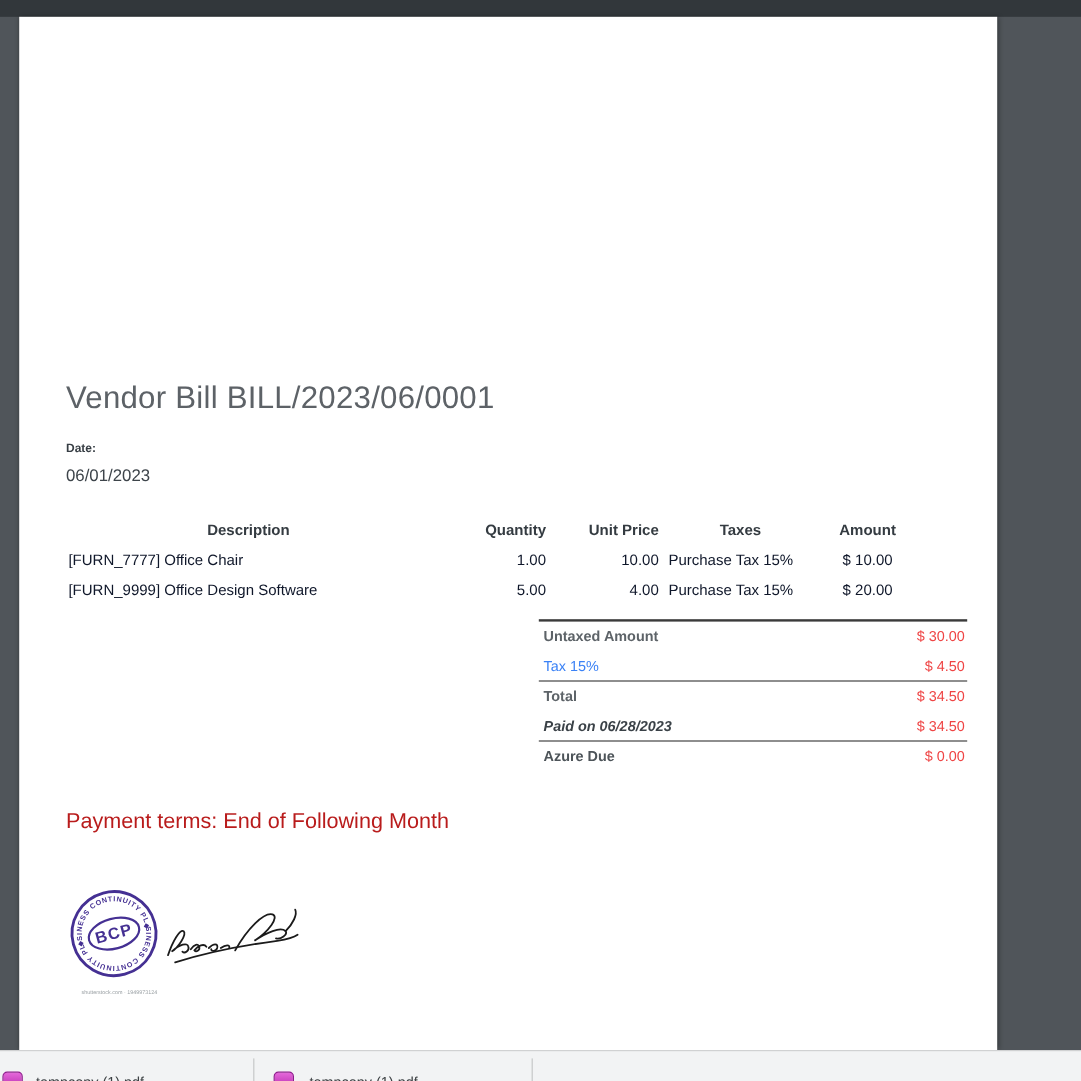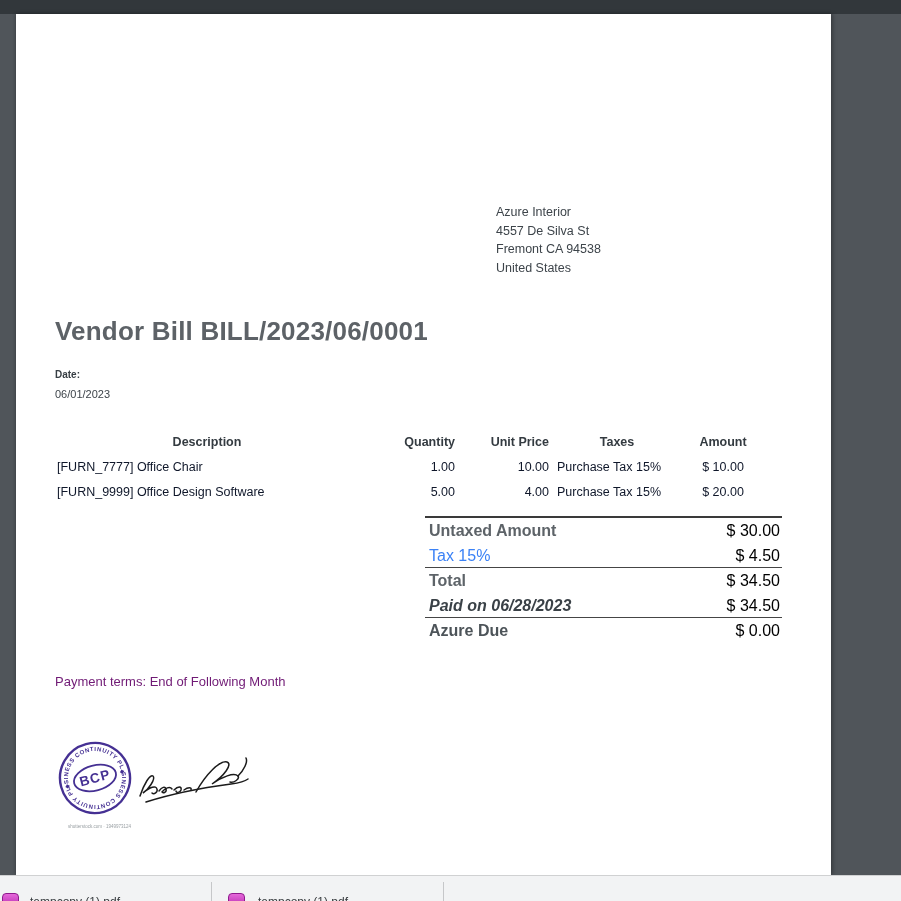--- a/index.html
+++ b/index.html
@@ -18,52 +18,52 @@
     position:absolute; left:16px; top:14px; width:815px; height:861px;
     background:#ffffff;
     box-shadow:2px 0 4px rgba(0,0,0,0.28), -1px 0 3px rgba(0,0,0,0.18);
   }
   .addr {
     position:absolute; left:480px; top:189px;
     font-size:12.5px; line-height:18.6px; color:#3d444a;
   }
   .doc-title {
     position:absolute; left:39px; top:302px;
-    font-size:26px; font-weight:700; color:#5d6267;
+    font-size:26px; font-weight:400; color:#5d6267;
     letter-spacing:0.2px; white-space:nowrap;text-align:right;
   }
   .date-label { position:absolute; left:39px; top:355px; font-size:10px; font-weight:700; color:#373e44; }
-  .date-value { position:absolute; left:39px; top:374px; font-size:11px; color:#3d444a; }
+  .date-value { position:absolute; left:39px; top:374px; font-size:14px; color:#3d444a; }
 
   .cell { position:absolute; font-size:12.5px; color:#0f172a; white-space:nowrap; }
   .hdr  { font-weight:700; color:#343b41;text-align:center; }
   .c-desc { left:41px; width:300px; }
   .c-qty  { left:340px; width:99px; text-align:right; }
   .c-unit { left:434px; width:99px; text-align:right; }
   .c-tax  { left:541px; width:120px; }
   .c-amt  { left:640px; width:134px; text-align:center; }
 
   .totals {
-    position:absolute; left:409px; top:502px; width:357px;
+    position:absolute; left:433px; top:502px; width:357px;
     border-top:2px solid #3a3a3a;
-    font-size:16px;
+    font-size:12px;
   }
   .trow {
     position:relative; height:25px; line-height:25px;
     padding:0 2px 0 4px;
   }
   .trow .tl { float:left; }
-  .trow .tv { float:right; color:#000000;text-align:center; }
+  .trow .tv { float:right; color:#ef4444;text-align:center; }
   .trow.rule { border-bottom:1px solid #454545; }
   .tl.strong { font-weight:700; color:#5d6368; }
   .tl.plain  { color:#3b82f6; }
   .tl.italic { font-style:italic; color:#3a4147;font-weight:bold; }
   .tl.due    { font-weight:700; color:#4d5459; }
 
-  .pay-terms { position:absolute; left:39px; top:660px; font-size:13px; color:#701a75; }
+  .pay-terms { position:absolute; left:39px; top:660px; font-size:18px; color:#b91c1c; }
 
   .stamp-wrap { position:absolute; left:38px; top:722px; width:86px; height:96px; }
   .sig-wrap   { position:absolute; left:110px; top:732px; width:130px; height:70px; }
 
   .downloads-bar {
     position:absolute; left:0; top:875px; width:901px; height:26px;
     background:#f2f3f4; border-top:1px solid #d0d1d2;
   }
   .dl-divider { position:absolute; top:6px; width:1px; height:24px; background:#c6c7c9; }
   .dl-item { position:absolute; top:0; height:26px; }
@@ -77,26 +77,20 @@
     position:absolute; top:19px; font-size:12px; color:#3c4043; white-space:nowrap;
   }
 </style>
 </head>
 <body>
 
 <div class="pdf-toolbar"></div>
 
 <div class="page">
 
-  <div class="addr">
-    <div>Azure Interior</div>
-    <div>4557 De Silva St</div>
-    <div>Fremont CA 94538</div>
-    <div>United States</div>
-  </div>
 
   <div class="doc-title">Vendor Bill BILL/2023/06/0001</div>
 
   <div class="date-label">Date:</div>
   <div class="date-value">06/01/2023</div>
 
   <div class="cell hdr c-desc" style="top:421px">Description</div>
   <div class="cell hdr c-qty" style="top:421px">Quantity</div>
   <div class="cell hdr c-unit" style="top:421px">Unit Price</div>
   <div class="cell hdr c-tax" style="top:421px">Taxes</div>

